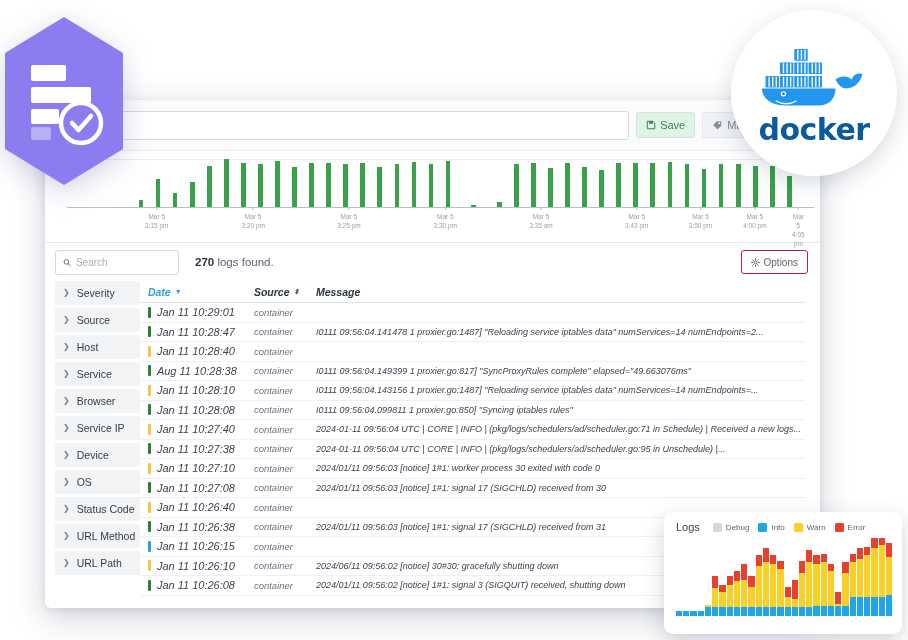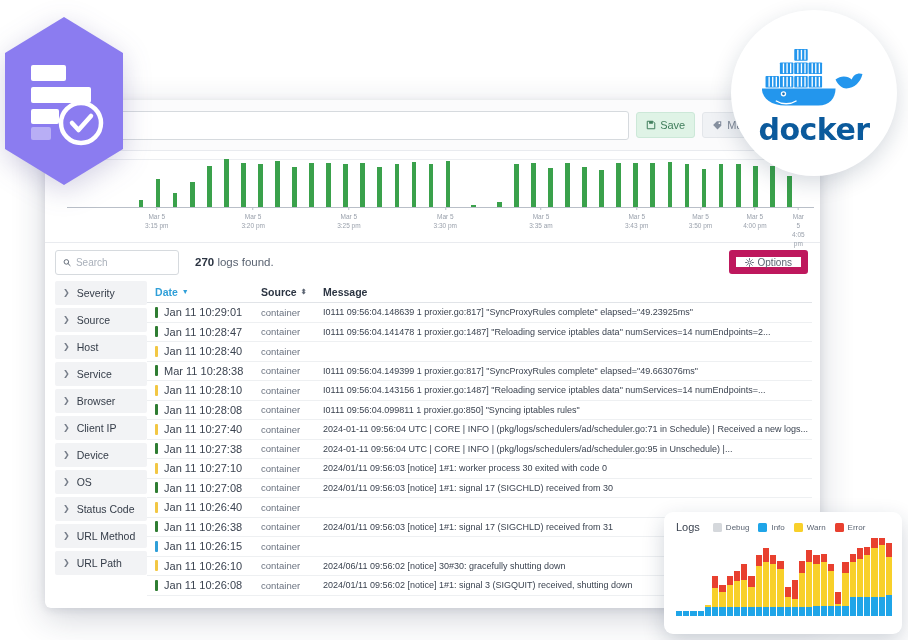--- a/index.html
+++ b/index.html
@@ -95,35 +95,35 @@
   .searchbox input {
     border: 0; outline: 0; width: 100%; font-size: 10px; color: #4b5563;
     background: transparent; font-family: "Liberation Sans", sans-serif;
   }
   .searchbox input::placeholder { color: #a9b0ba; }
   .found { margin-left: 16px; font-size: 11.5px; color: #5b6472; }
   .found b { color: #2b3442; font-weight: 700; }
   .opt-btn {
     margin-left: auto; height: 24px; display: flex; align-items: center; gap: 4px;
     padding: 0 9px; font-size: 10px; color: #5b6472; background: #fff;
-    border: 7px solid #be185d; border-radius: 3px; cursor: pointer;
+    border: 1px solid #be185d; border-radius: 3px; cursor: pointer;
   }
 
   
   .body-split { display: flex; height: 319px; }
   .facets { width: 134px; padding: 0 0 0 10px; }
   .facet {
     height: 24px; margin-bottom: 3px; background: #f2f3f5;
     border-radius: 2px; display: flex; align-items: center;
     padding-left: 8px; gap: 7px; cursor: pointer;
   }
   .facet .chev { font-size: 8px; color: #767d89; line-height: 1; }
   .facet .lbl { font-size: 10.5px; color: #343c48; font-weight: 400; }
 
-  .results { flex: 1 1 auto; padding-right: 8px; }
+  .results { flex: 1 1 auto; padding-right: 15px; font-style: italic; }
   .thead {
     display: flex; align-items: center; height: 22px;
     border-bottom: 1px solid #e1e4e8;
     background: #fff; padding-left: 8px;
   }
   .th { font-size: 10.5px; font-weight: 700; color: #2b3442; display: flex; align-items: center; gap: 4px; }
   .th.date { width: 106px; color: #2f9fd8; cursor: pointer; }
   .th.src  { width: 62px; cursor: pointer; }
   .th.msg  { flex: 1 1 auto; }
   .sort { font-size: 7px; color: #2f9fd8; }
@@ -568,21 +568,21 @@
           <div class="facet">
             <span class="chev">❯</span>
             <span class="lbl">Service</span>
           </div>
           <div class="facet">
             <span class="chev">❯</span>
             <span class="lbl">Browser</span>
           </div>
           <div class="facet">
             <span class="chev">❯</span>
-            <span class="lbl">Client IP</span>
+            <span class="lbl">Service IP</span>
           </div>
           <div class="facet">
             <span class="chev">❯</span>
             <span class="lbl">Device</span>
           </div>
           <div class="facet">
             <span class="chev">❯</span>
             <span class="lbl">OS</span>
           </div>
           <div class="facet">
@@ -610,36 +610,35 @@
           </div>
           <div class="th msg">
             <span>Message</span>
           </div>
         </div>
         <div class="rows" id="row-list">
             <div class="row">
               <span class="sev" style="background: rgb(47, 125, 50);"></span>
               <span class="c-date">Jan 11 10:29:01</span>
               <span class="c-src">container</span>
-              <span class="c-msg">I0111 09:56:04.148639 1 proxier.go:817] "SyncProxyRules complete" elapsed="49.23925ms"</span>
             </div>
             <div class="row">
               <span class="sev" style="background: rgb(47, 125, 50);"></span>
               <span class="c-date">Jan 11 10:28:47</span>
               <span class="c-src">container</span>
               <span class="c-msg">I0111 09:56:04.141478 1 proxier.go:1487] "Reloading service iptables data" numServices=14 numEndpoints=2...</span>
             </div>
             <div class="row">
               <span class="sev" style="background: rgb(242, 199, 68);"></span>
               <span class="c-date">Jan 11 10:28:40</span>
               <span class="c-src">container</span>
             </div>
             <div class="row">
               <span class="sev" style="background: rgb(47, 125, 50);"></span>
-              <span class="c-date">Mar 11 10:28:38</span>
+              <span class="c-date">Aug 11 10:28:38</span>
               <span class="c-src">container</span>
               <span class="c-msg">I0111 09:56:04.149399 1 proxier.go:817] "SyncProxyRules complete" elapsed="49.663076ms"</span>
             </div>
             <div class="row">
               <span class="sev" style="background: rgb(242, 199, 68);"></span>
               <span class="c-date">Jan 11 10:28:10</span>
               <span class="c-src">container</span>
               <span class="c-msg">I0111 09:56:04.143156 1 proxier.go:1487] "Reloading service iptables data" numServices=14 numEndpoints=...</span>
             </div>
             <div class="row">

